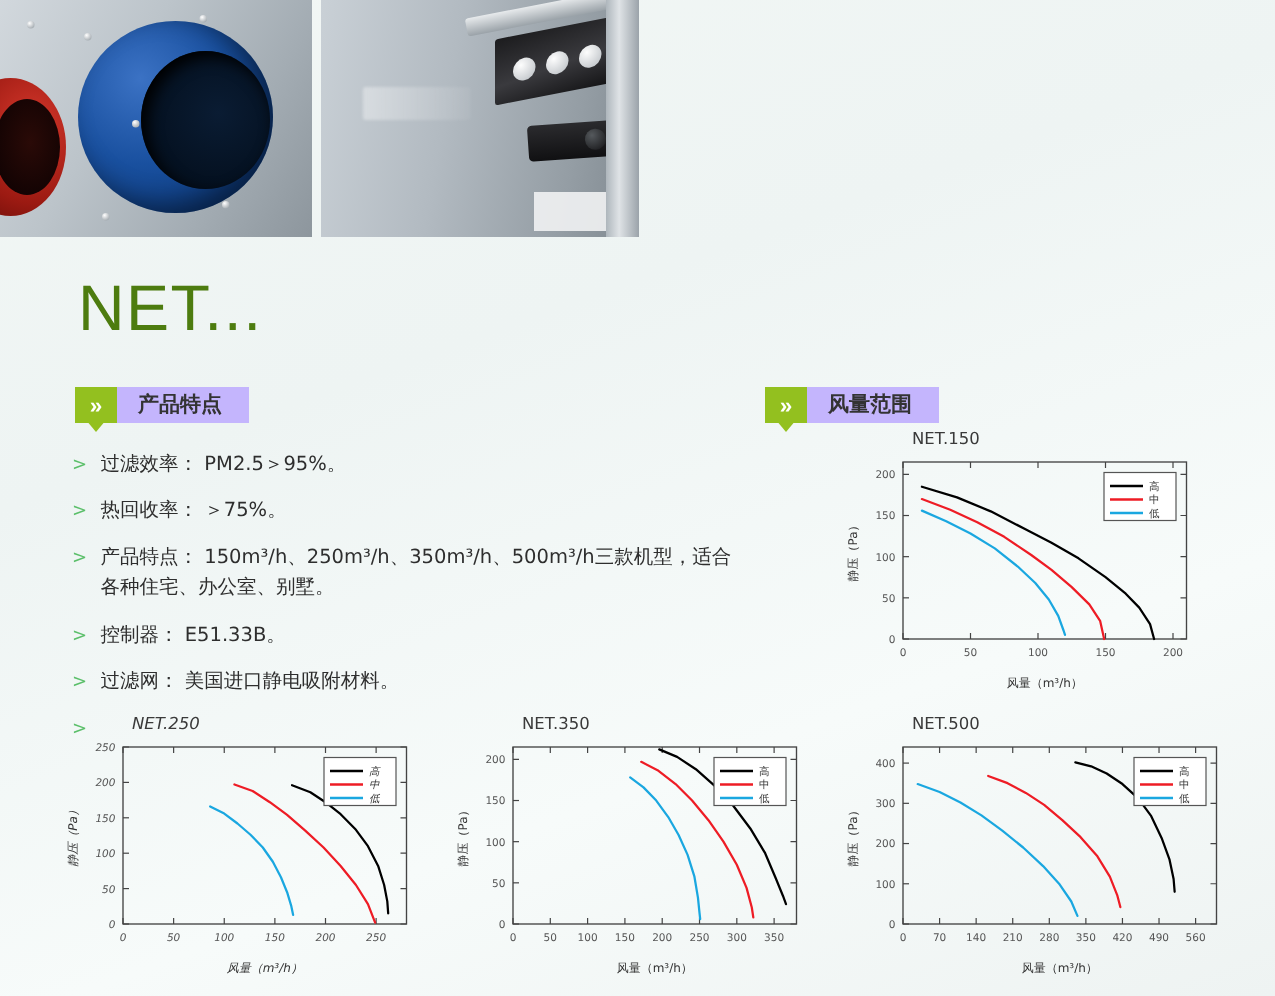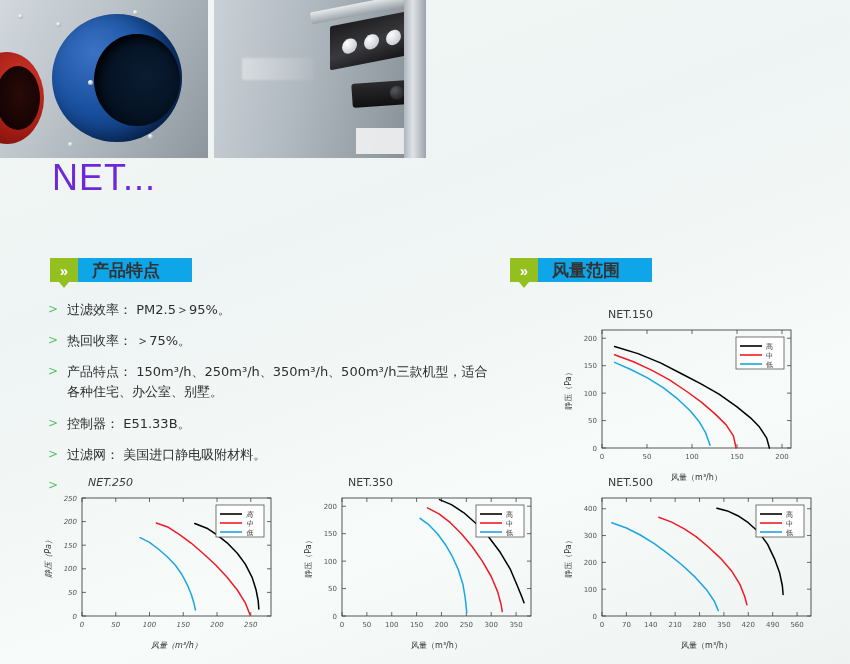--- a/index.html
+++ b/index.html
@@ -40,45 +40,45 @@
     background:linear-gradient(180deg,#2b2b2e,#101012);border-radius:3px;transform:rotate(-4deg);}
   .p2-latch:after{content:"";position:absolute;right:4px;top:5px;width:14px;height:14px;border-radius:50%;
     background:radial-gradient(circle at 35% 30%,#55595d,#121214);}
   .p2-logo{position:absolute;left:28px;top:58px;width:72px;height:22px;
     background:linear-gradient(90deg,rgba(255,255,255,.38),rgba(255,255,255,.05));
     filter:blur(1px);border-radius:2px;}
   .p2-tag{position:absolute;left:142px;top:128px;width:56px;height:26px;background:#f1f2f3;opacity:.9;}
   .p2-edge{position:absolute;right:0;top:0;width:22px;height:158px;
     background:linear-gradient(90deg,#aeb6bc,#dfe3e6 40%,#9ba3aa);}
 
-  .brand{position:absolute;left:52px;top:160px;font-size:36px;color:#6d28d9;letter-spacing:1px;line-height:1;}
+  .brand{position:absolute;left:52px;top:185px;font-size:43px;color:#4d7c0f;letter-spacing:1px;line-height:1;}
 
   .badge{position:absolute;display:flex;align-items:stretch;height:24px;}
   .badge .chev{width:28px;background:#93c01f;color:#fff;display:flex;align-items:center;justify-content:center;
     font-size:15px;font-weight:bold;position:relative;}
   .badge .chev:after{content:"";position:absolute;left:9px;bottom:-6px;width:0;height:0;
     border-left:5px solid transparent;border-right:5px solid transparent;border-top:6px solid #93c01f;}
-  .badge .lbl{background:#0ea5e9;color:#333;display:flex;align-items:center;padding:0 32px 0 14px;
-    font-size:17px;font-weight:bold;font-family:"DejaVu Sans",sans-serif;}
+  .badge .lbl{background:#c4b5fd;color:#333;display:flex;align-items:center;padding:0 18px 0 14px;
+    font-size:14px;font-weight:bold;font-family:"DejaVu Sans",sans-serif;}
   .badge-features{left:50px;top:258px;}
   .badge-curves{left:510px;top:258px;}
 
   .features{position:absolute;left:48px;top:300px;width:440px;}
   .feat{display:flex;align-items:flex-start;margin-bottom:11px;font-size:13px;color:#2e2e2e;
     font-family:"DejaVu Sans",sans-serif;line-height:1.55;}
   .feat .mk{color:#5bbf6a;margin-right:9px;font-size:12px;line-height:1.6;}
 
   .chart{position:absolute;}
   .chart .ctitle{position:absolute;font-size:11px;color:#3a3a3a;font-family:"DejaVu Sans",sans-serif;}
   .chart svg{display:block;}
   .tick{font-size:7px;fill:#555;font-family:"DejaVu Sans",sans-serif;}
   .axlbl{font-size:8px;fill:#333;font-family:"DejaVu Sans",sans-serif;}
   .lgtxt{font-size:7px;fill:#333;font-family:"DejaVu Sans",sans-serif;}
 
-  .c150{left:560px;top:304px;}
+  .c150{left:560px;top:282px;}
   .c250{left:40px;top:472px;font-style:italic;}
   .c350{left:300px;top:472px;}
   .c500{left:560px;top:472px;text-align:right;}
 </style>
 </head>
 <body>
 
 <div class="photos">
   <div class="photo photo1">
     <div class="p1-body"></div>

